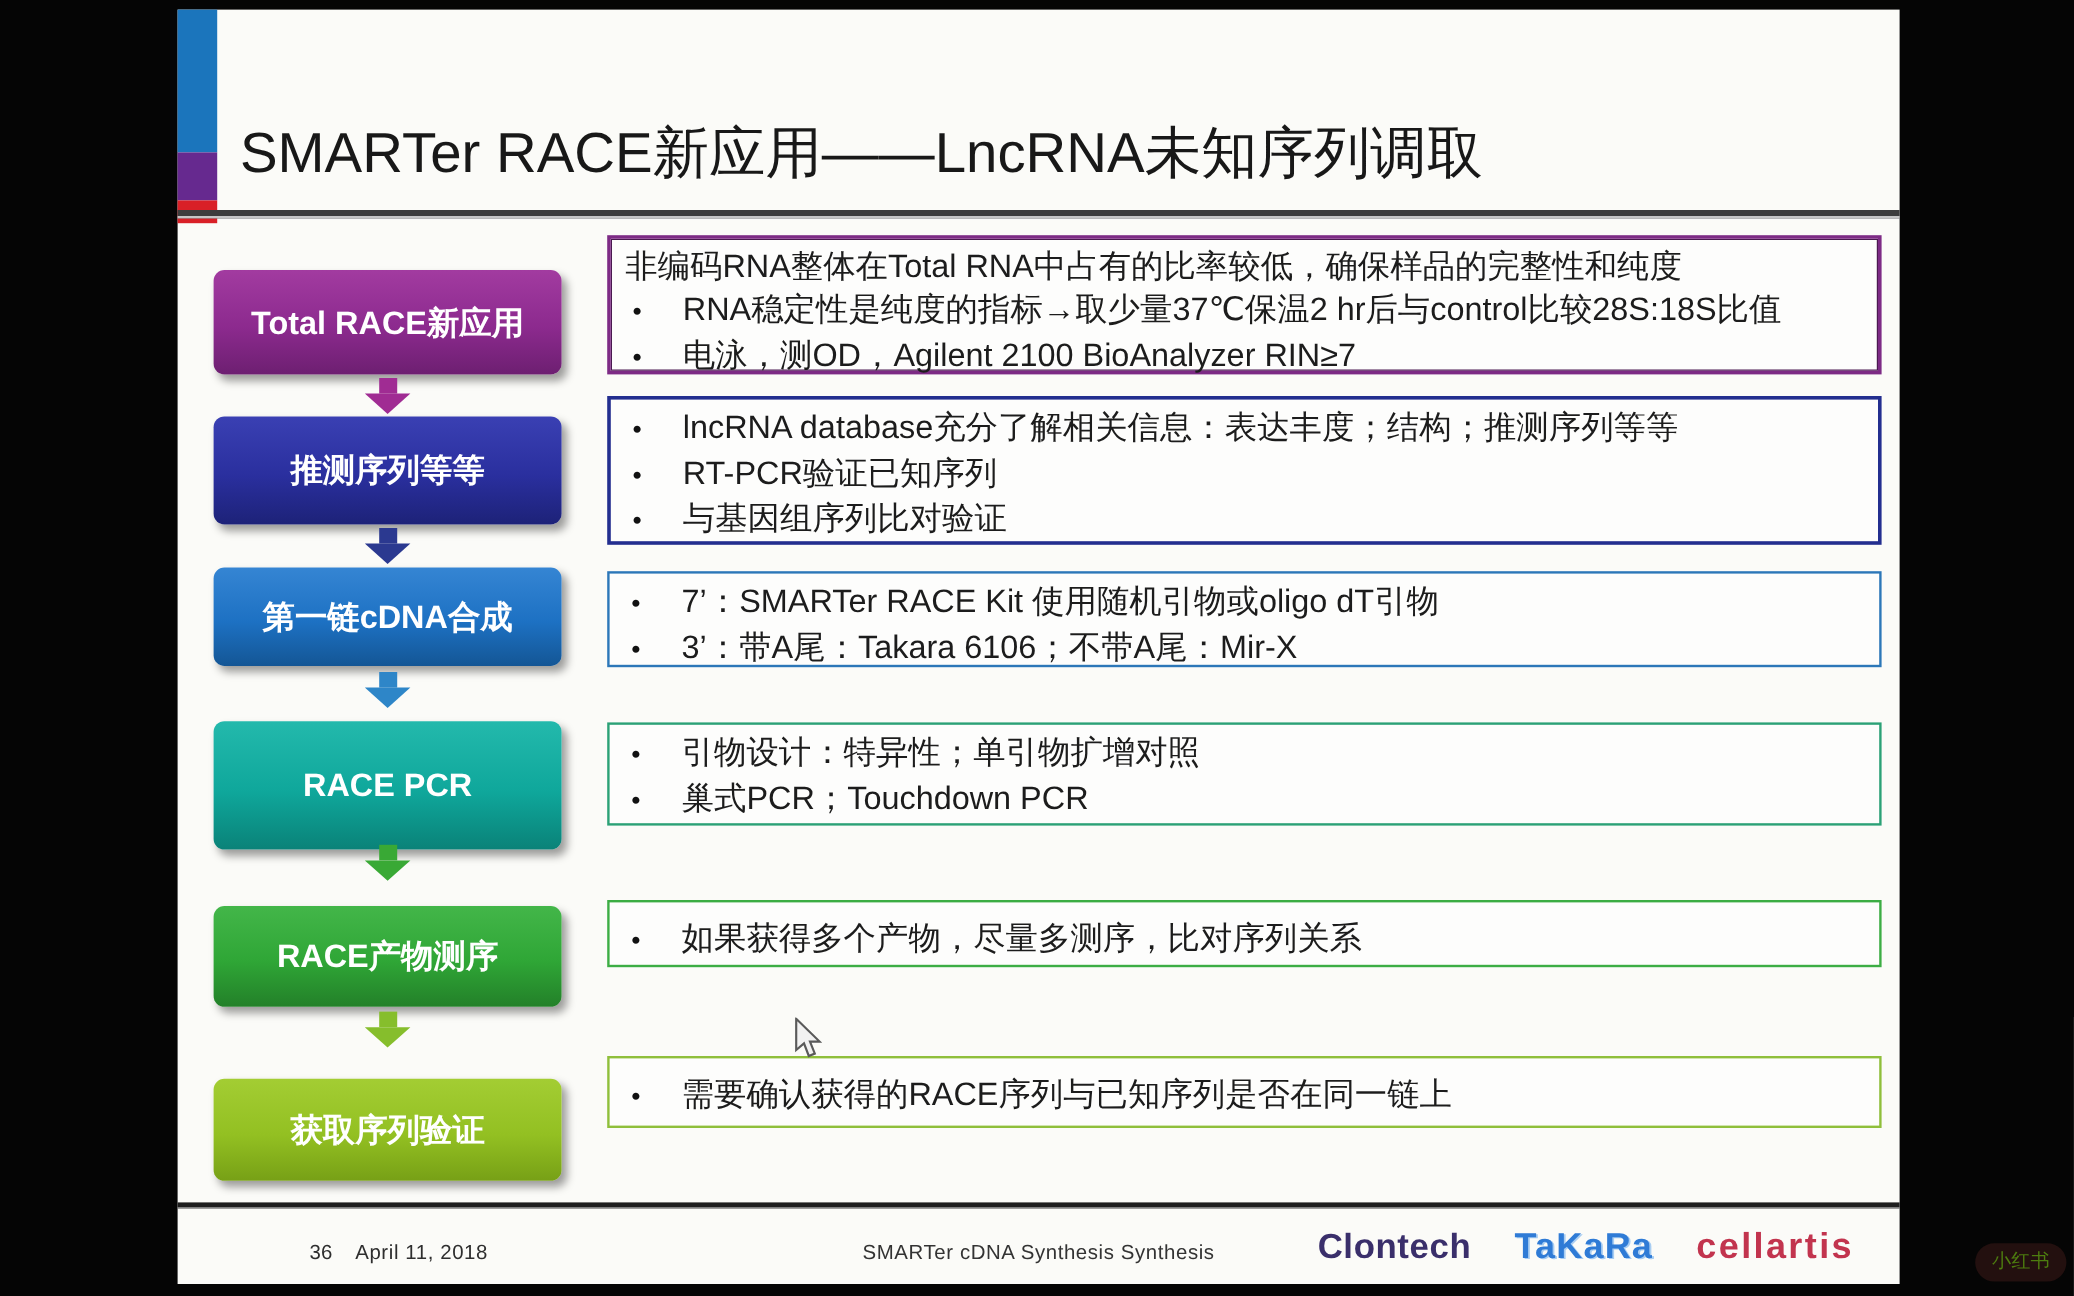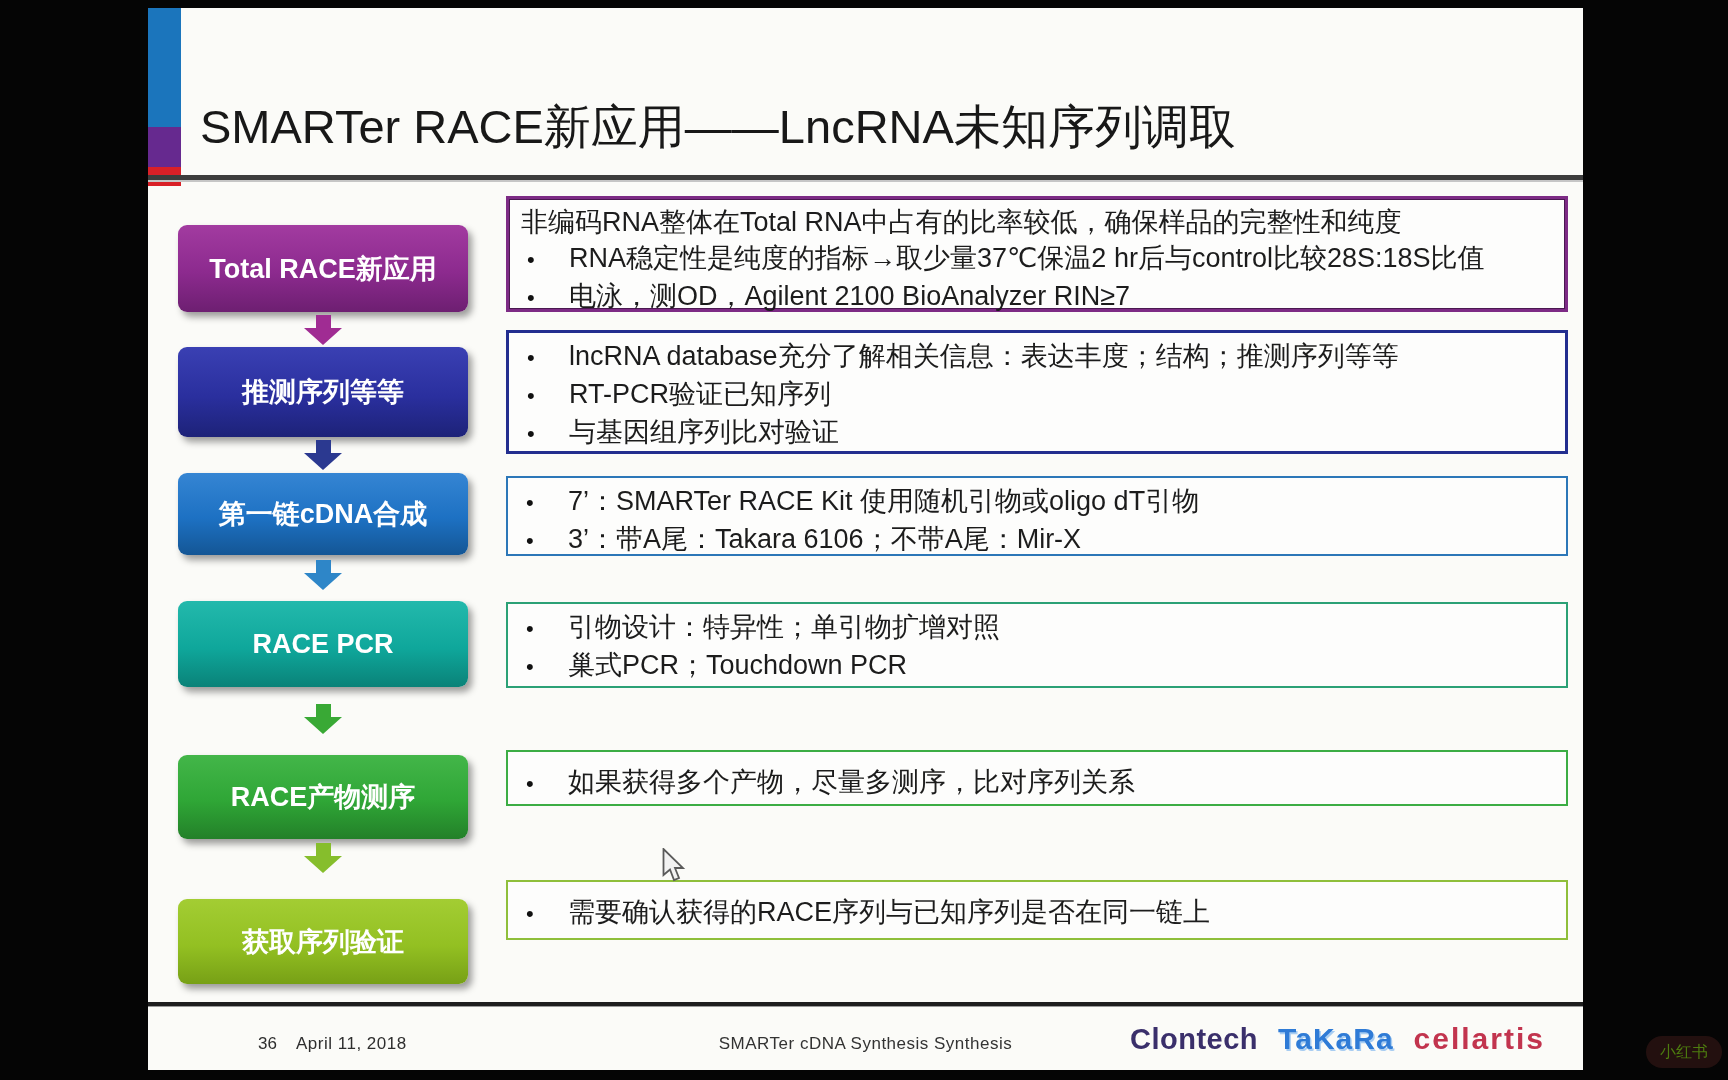--- a/index.html
+++ b/index.html
@@ -16,21 +16,21 @@
 
   .title{position:absolute;left:52px;top:88px;font-size:47px;color:#181818;white-space:nowrap;letter-spacing:0px;}
   .title-rule{position:absolute;left:0;top:167px;width:100%;height:5px;background:#3d3d3d;border-bottom:2px solid #c6c6c6;}
 
   
   .step{position:absolute;left:30px;width:290px;border-radius:9px;display:flex;align-items:center;justify-content:center;
         color:#fff;font-size:27px;font-weight:bold;box-shadow:4px 5px 7px rgba(0,0,0,0.38);white-space:nowrap;}
   .s1{top:217px;height:87px;background:linear-gradient(180deg,#a23ba0 0%,#8c2a8e 55%,#6d1f71 100%);}
   .s2{top:339px;height:90px;background:linear-gradient(180deg,#3a40b3 0%,#2a2f9e 55%,#1d2278 100%);}
   .s3{top:445px;height:82px;background:linear-gradient(180deg,#3585d3 0%,#1d71c3 55%,#145695 100%);margin-top:20px;}
-  .s4{top:593px;height:86px;background:linear-gradient(180deg,#23b9ac 0%,#0fa79b 55%,#0a8278 100%);}
+  .s4{top:593px;height:107px;background:linear-gradient(180deg,#23b9ac 0%,#0fa79b 55%,#0a8278 100%);}
   .s5{top:747px;height:84px;background:linear-gradient(180deg,#43b649 0%,#2fa636 55%,#238029 100%);}
   .s6{top:867px;height:85px;background:linear-gradient(180deg,#a3cd33 0%,#93c022 55%,#77a016 100%);margin-top:24px;}
 
   
   .arrow{position:absolute;left:156px;width:38px;}
   .arrow .stem{width:15px;height:13px;margin:0 auto;}
   .arrow .head{width:0;height:0;border-left:19px solid transparent;border-right:19px solid transparent;}
   .a1{top:307px;} .a1 .stem{background:#a02c93;} .a1 .head{border-top:17px solid #a02c93;}
   .a2{top:432px;} .a2 .stem{background:#2b3990;} .a2 .head{border-top:17px solid #2b3990;}
   .a3{top:552px;} .a3 .stem{background:#2e86c8;} .a3 .head{border-top:17px solid #2e86c8;}
@@ -49,21 +49,21 @@
   .d5 .line,.d6 .line{padding-top:7px;}
   .bullet{flex:none;width:42px;padding-left:6px;font-size:22px;color:#111;}
   .ltext{flex:none;}
 
   
   .bottom-rule{position:absolute;left:0;top:994px;width:100%;height:4px;background:#1e1e1e;border-bottom:1px solid #9a9a9a;}
   .footer{position:absolute;left:0;top:1012px;width:100%;height:46px;font-size:17px;color:#2e2e2e;}
   .page-num{position:absolute;left:74px;top:14px;margin-left:36px;}
   .date{position:absolute;left:148px;top:14px;letter-spacing:0.5px;}
   .center-text{position:absolute;left:0;top:14px;width:100%;text-align:center;letter-spacing:0.5px;color:#333;}
-  .logos{position:absolute;right:38px;top:2px;display:flex;gap:20px;align-items:baseline;}
+  .logos{position:absolute;right:38px;top:2px;display:flex;gap:36px;align-items:baseline;}
   .logo-clontech{font-size:29px;font-weight:bold;color:#3a2f6b;letter-spacing:0.5px;}
   .logo-takara{font-size:30px;font-weight:bold;color:#2f7bd6;letter-spacing:1px;text-shadow:1.5px 1.5px 0 #a8cdf2;}
   .logo-cellartis{font-size:30px;font-weight:bold;color:#c2344e;letter-spacing:2px;}
 
   
   .watermark{position:absolute;left:1646px;top:1036px;width:76px;height:32px;background:#23100f;border-radius:16px;
              color:#4d7c0f;font-size:16px;text-align:center;line-height:32px;}
 
   .cursor{position:absolute;left:662px;top:848px;}
 </style>

